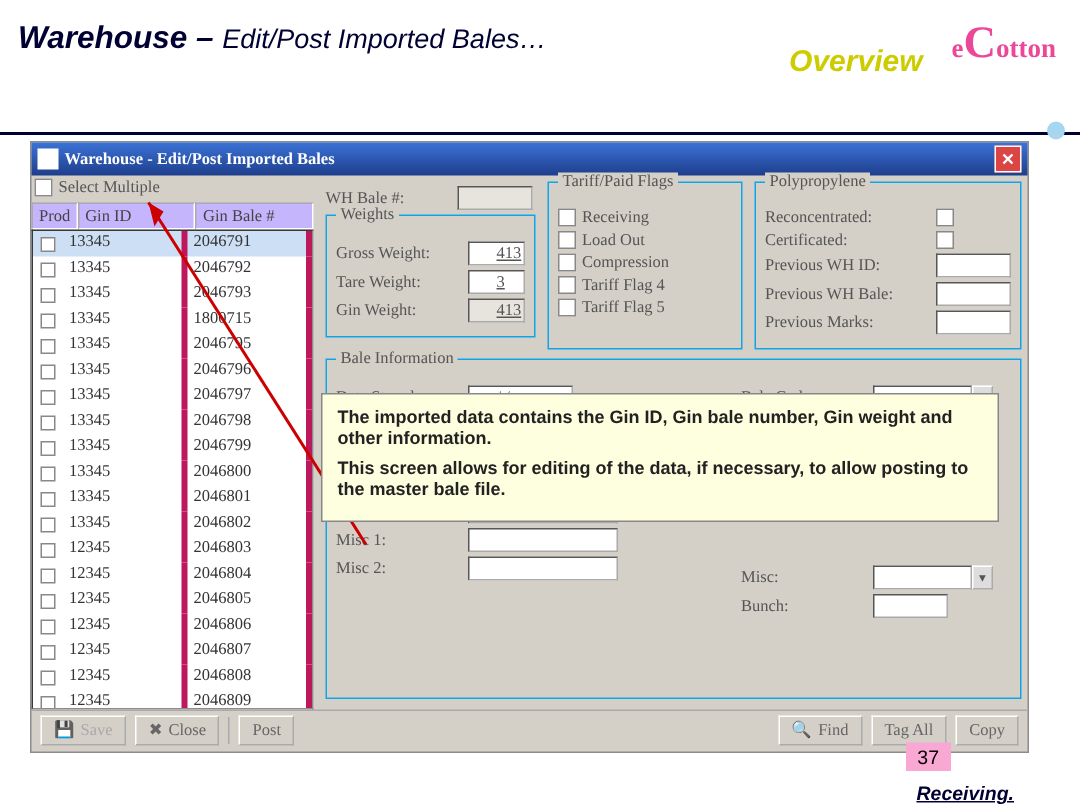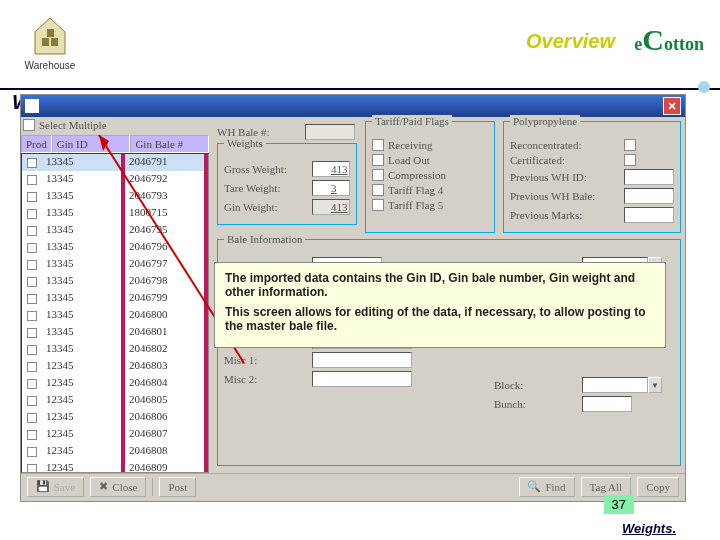--- a/index.html
+++ b/index.html
@@ -3,21 +3,21 @@
 <meta charset="utf-8">
 <style>
   * { box-sizing: border-box; margin: 0; padding: 0; }
   body { width: 720px; height: 540px; background: #fff; font-family: Arial, sans-serif; font-size: 11px; overflow: hidden; }
 
   
   .slide-header { position: relative; height: 90px; border-bottom: 2px solid #000033; padding: 12px 20px 0 12px; }
   .wh-icon-box { width: 76px; height: 76px; float: left; margin-right: 10px; text-align: center; font-size: 10px; color: #333; }
   .wh-icon-box svg { width: 50px; height: 46px; }
   .overview-label { position: absolute; right: 105px; top: 30px; font: bold italic 20px Arial; color: #cccc00; }
-  .ecotton { position: absolute; right: 16px; top: 23px; font: bold 18px Georgia, serif; color: #15803d; }
+  .ecotton { position: absolute; right: 16px; top: 12px; font: bold 18px Georgia, serif; color: #ec4899; }
   .ecotton .bigC { font-size: 30px; }
   .cloud-dot { position: absolute; right: 10px; bottom: -5px; width: 12px; height: 12px; border-radius: 50%; background: #a7d6f0; }
   .breadcrumb { clear: both; padding-top: 2px; }
   .breadcrumb .crumb-bold { font: bold italic 21px Arial; color: #000033; }
   .breadcrumb .crumb-rest { font: italic 18px Arial; color: #000033; }
 
   
   .win { position: relative; margin: 4px 20px 0 20px; width: 666px; height: 408px; background: #d4d0c8; border: 1px solid #8c8c8c; }
   .titlebar { height: 22px; background: linear-gradient(#3b72d6,#1e3e8c); color: #fff; display: flex; align-items: center; padding: 0 4px; font: bold 11px Tahoma; }
   .titlebar .tic { width: 14px; height: 14px; background: #fff; margin-right: 4px; }
@@ -57,47 +57,39 @@
   .btnbar { height: 26px; border-top: 1px solid #aaa; display: flex; align-items: center; padding: 0 6px; gap: 6px; }
   .btn { height: 20px; padding: 0 8px; background: #d4d0c8; border: 1px outset #fff; font: 11px Tahoma; color: #666; display: inline-flex; align-items: center; gap: 4px; cursor: pointer; }
   .btn.dim { color: #aaa; }
   .vsep { width: 1px; height: 18px; background: #aaa; }
 
   
   .callout { position: absolute; left: 214px; top: 262px; width: 452px; background: #feffdf; border: 1px solid #888; padding: 8px 10px; font: bold 12px Arial; color: #222; z-index: 20; }
   .callout p { margin-bottom: 6px; }
   .arrow-line { position: absolute; left: 68px; top: 28px; width: 160px; height: 244px; pointer-events: none; z-index: 19; }
 
-  .slide-num { position: absolute; right: 86px; bottom: 26px; background: #86efac; padding: 2px 8px; font: 13px Arial; text-align: center; }
+  .slide-num { position: absolute; right: 86px; bottom: 26px; background: #f9a8d4; padding: 2px 8px; font: 13px Arial; text-align: center; }
   .continue { position: absolute; right: 44px; bottom: 4px; font: bold italic 13px Arial; color: #000033; cursor: pointer; text-decoration: underline; }
 </style>
 </head>
 <body>
 
 <div class="slide-header">
-  <div class="wh-icon-box">
-    <svg viewBox="0 0 50 46">
-        <polygon points="10,20 25,6 40,20 40,42 10,42" fill="#e8e0b0" stroke="#8a7a3a"></polygon>
-        <rect x="17" y="26" width="7" height="8" fill="#8a7a3a"></rect>
-        <rect x="26" y="26" width="7" height="8" fill="#8a7a3a"></rect>
-        <rect x="22" y="17" width="7" height="8" fill="#8a7a3a"></rect>
-      </svg>
-    <div>Warehouse</div>
-  </div>
   <span class="overview-label">Overview</span>
   <span class="ecotton">e<span class="bigC">C</span>otton</span>
   <span class="cloud-dot"></span>
   <div class="breadcrumb">
     <span class="crumb-bold">Warehouse – </span><span class="crumb-rest">Edit/Post Imported Bales…</span>
   </div>
 </div>
 
 <div class="win">
   <div class="titlebar">
     <div class="tic"></div>
+    <div>Warehouse - Edit/Post Imported Bales</div>
     <div class="spacer"></div>
     <div class="close-x">✕</div>
   </div>
 
   <div class="body-row">
 
     <div class="left-list">
       <div class="sel-multi">
         <span class="chk"></span>
         <span>Select Multiple</span>
@@ -372,21 +364,21 @@
               </div>
             <div class="field-row">
                 <label>Torn Bag:</label>
                 <div class="dd" style="width:80px">
                   <span class="txt"></span>
                   <span class="arr">▾</span>
                 </div>
               </div>
             <div style="height:60px"></div>
             <div class="field-row">
-                <label>Block:</label>
+                <label>Misc:</label>
                 <div class="dd" style="width:80px">
                   <span class="txt"></span>
                   <span class="arr">▾</span>
                 </div>
               </div>
             <div class="field-row">
                 <label>Bunch:</label>
                 <span class="txt w50"></span>
               </div>
           </div>
@@ -417,13 +409,13 @@
     <polygon points="10,12 20,18 14,28" fill="#cc0000"></polygon>
   </svg>
 </div>
 
 <div class="callout">
   <p>The imported data contains the Gin ID, Gin bale number, Gin weight and other information.</p>
   <p>This screen allows for editing of the data, if necessary, to allow posting to the master bale file.</p>
 </div>
 
 <div class="slide-num">37</div>
-<div class="continue">Weights.</div>
+<div class="continue">Receiving.</div>
 
 </body></html>

